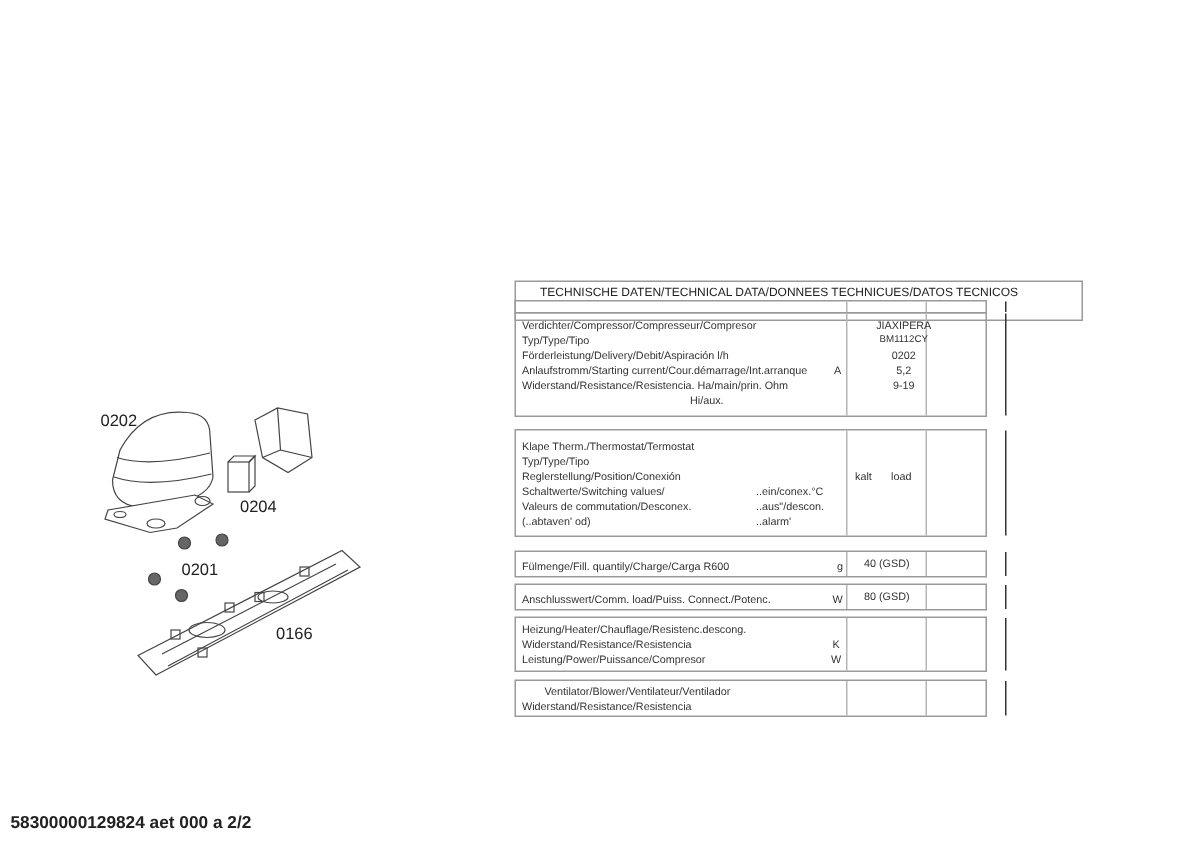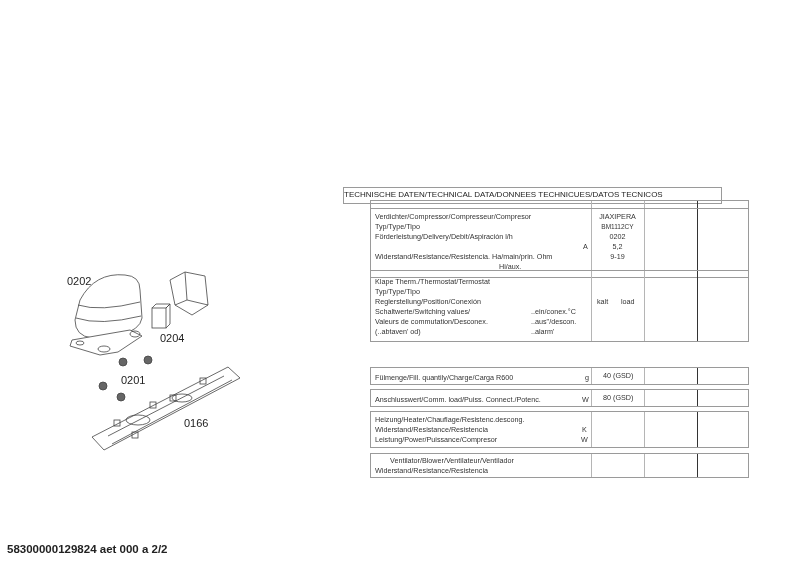--- a/index.html
+++ b/index.html
@@ -3,29 +3,29 @@
 <meta charset="utf-8">
 <style>
   html, body { margin:0; padding:0; background:#fff; }
   body { width:800px; height:566px; position:relative; overflow:hidden;
          font-family:"Liberation Sans", sans-serif; color:#222; }
   .abs { position:absolute; }
   .lbl { font-size:11px; color:#222; }
   .footer { left:7px; top:543px; font-size:11.5px; color:#222;font-weight:bold; }
 
   
-  .t-title { left:343px; top:187px; width:379px; height:17px; border:1px solid #9a9a9a;
-             font-size:8px; line-height:13px; padding-left:0; box-sizing:border-box; }
-  .blk { position:absolute; left:343px; width:379px; border:1px solid #9a9a9a; box-sizing:border-box;margin-left:27px; }
+  .t-title { left:343px; top:187px; width:379px; height:27px; border:1px solid #9a9a9a;
+             font-size:8px; line-height:13px; padding-left:16px; box-sizing:border-box; }
+  .blk { position:absolute; left:343px; width:315px; border:1px solid #9a9a9a; box-sizing:border-box; }
   .blk .vl { position:absolute; top:0; bottom:0; width:0; border-left:1px solid #b5b5b5; }
   .blk .vl.c1 { left:220px; }
   .blk .vl.c2 { left:273px; }
   .blk .vl.c3 { left:326px; border-left:1px solid #333; }
   .txt { position:absolute; font-size:7.2px; line-height:10px; white-space:nowrap; color:#333; }
-  .val { position:absolute; font-size:7.2px; line-height:10px; white-space:nowrap; color:#333; text-align:center; width:53px; left:220px; }
+  .val { position:absolute; font-size:7.2px; line-height:10px; white-space:nowrap; color:#333; text-align:center; width:53px; left:220px;padding-left:12px; }
   .unit { position:absolute; font-size:7.2px; line-height:10px; color:#333; }
 </style>
 </head>
 <body>
 
 <div>
   <svg class="abs" style="left:0;top:0" width="340" height="480">
     <g fill="none" stroke="#444" stroke-width="0.8">
 
       <path d="M80 300 Q 95 272 125 275 Q 140 276 140 290 L 142 318 Q 140 330 120 335 L 92 338 Q 75 336 75 320 Z" fill="#fff"></path>
@@ -75,31 +75,32 @@
       <div class="vl c2"></div>
       <div class="vl c3"></div>
   </div>
   <div class="blk" style="top:208px;height:70px">
     <div class="vl c1"></div>
       <div class="vl c2"></div>
       <div class="vl c3"></div>
     <div class="txt" style="left:4px;top:3px">Verdichter/Compressor/Compresseur/Compresor</div>
     <div class="txt" style="left:4px;top:13px">Typ/Type/Tipo</div>
     <div class="txt" style="left:4px;top:23px">Förderleistung/Delivery/Debit/Aspiración l/h</div>
+    <div class="txt" style="left:4px;top:33px">Anlaufstromm/Starting current/Cour.démarrage/Int.arranque</div>
     <div class="unit" style="left:212px;top:33px">A</div>
     <div class="txt" style="left:4px;top:43px">Widerstand/Resistance/Resistencia. Ha/main/prin. Ohm</div>
-    <div class="txt" style="left:128px;top:53px">Hi/aux.</div>
+    <div class="txt" style="left:116px;top:53px">Hi/aux.</div>
     <div class="val" style="top:3px">JIAXIPERA</div>
     <div class="val" style="top:13px;font-size:6.5px">BM1112CY</div>
     <div class="val" style="top:23px">0202</div>
     <div class="val" style="top:33px">5,2</div>
     <div class="val" style="top:43px">9-19</div>
   </div>
 
-  <div class="blk" style="top:270px;height:72px">
+  <div class="blk" style="top:286px;height:72px">
     <div class="vl c1"></div>
       <div class="vl c2"></div>
       <div class="vl c3"></div>
     <div class="txt" style="left:4px;top:6px">Klape Therm./Thermostat/Termostat</div>
     <div class="txt" style="left:4px;top:16px">Typ/Type/Tipo</div>
     <div class="txt" style="left:4px;top:26px">Reglerstellung/Position/Conexión</div>
     <div class="txt" style="left:4px;top:36px">Schaltwerte/Switching values/</div>
     <div class="txt" style="left:4px;top:46px">Valeurs de commutation/Desconex.</div>
     <div class="txt" style="left:4px;top:56px">(..abtaven' od)</div>
     <div class="txt" style="left:160px;top:36px">..ein/conex.°C</div>

